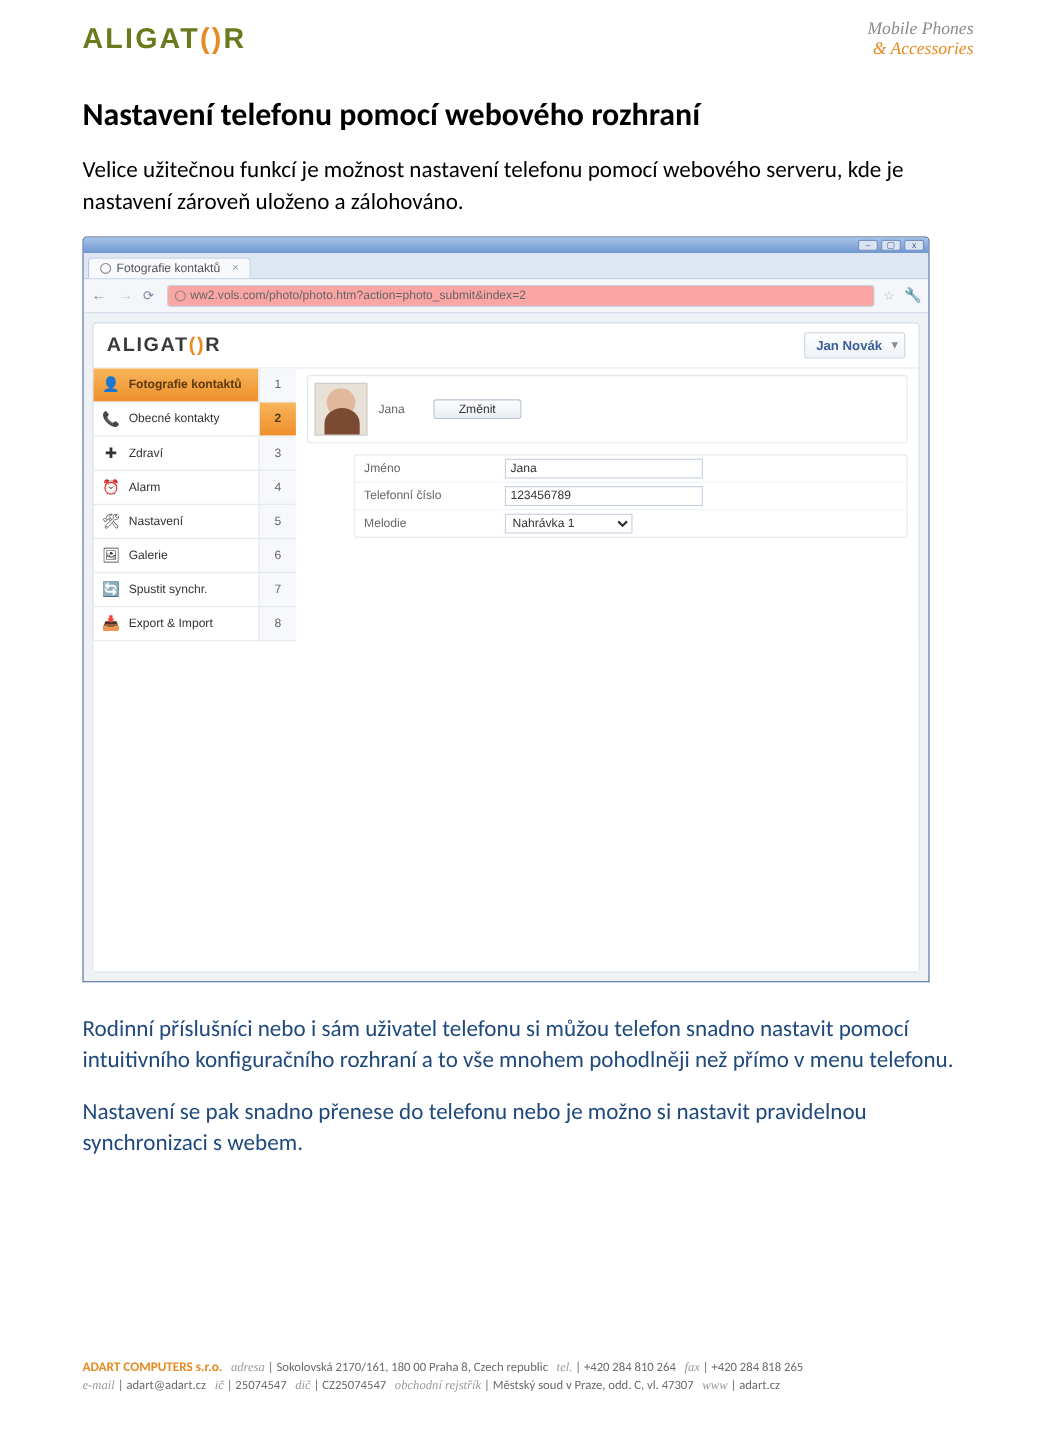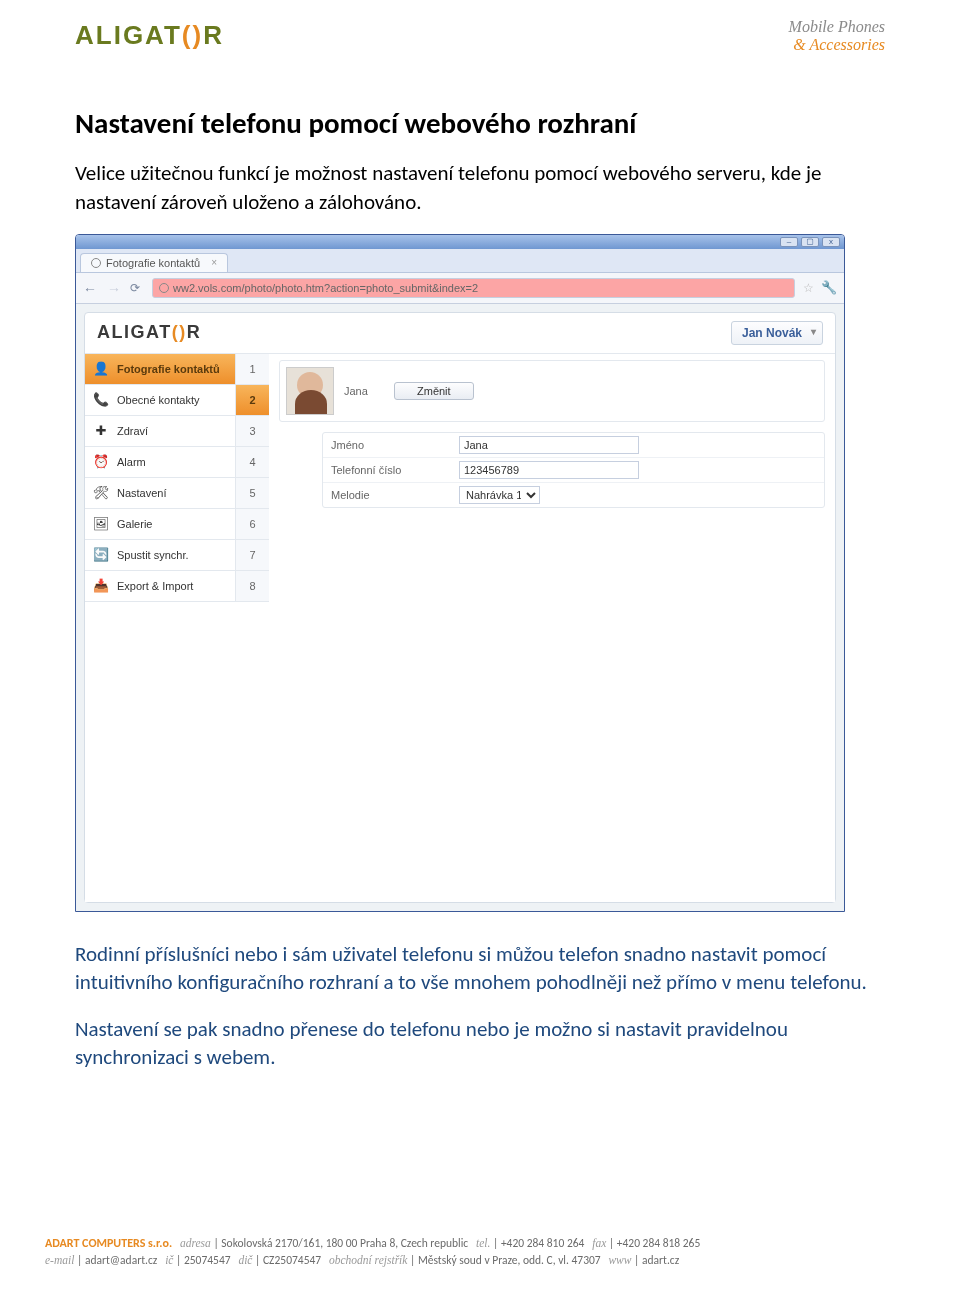--- a/index.html
+++ b/index.html
@@ -8,21 +8,21 @@
 
   
   .topbar { display:flex; justify-content:space-between; align-items:center; padding-top:18px; }
   .logo-main { font-family:"Arial Black",Arial,sans-serif; font-weight:900; font-size:26px; letter-spacing:2px; color:#6a7a1f; display:flex; align-items:center; }
   .logo-main .paren1 { color:#e78a22; font-weight:900; }
   .logo-main .paren2 { color:#e78a22; font-weight:900; }
   .tagline { text-align:right; color:#8a8a8a; font-size:16px; line-height:1.1; font-family:Georgia,serif; font-style:italic; }
   .tagline .acc { color:#e78a22; }
 
   
-  h1.doc-title { font-size:29px; font-weight:700; margin-top:52px; margin-bottom:18px; }
+  h1.doc-title { font-size:29px; font-weight:700; margin-top:33px; margin-bottom:18px; }
   p.doc-body   { font-size:21px; line-height:1.35; margin-bottom:18px; color:#000; }
   p.doc-body.blue { color:#1F497D; font-family:Calibri,Arial,sans-serif; }
 
   
   .browser { width:770px; margin-top:8px; border:1px solid #3b5998; border-radius:4px 4px 0 0; overflow:hidden; font-family:Arial,sans-serif; font-size:11px; color:#333; background:#fff; }
   .win-titlebar { height:14px; background:linear-gradient(#a8c3ea,#6f97d1); position:relative; }
   .win-btns { position:absolute; right:4px; top:2px; display:flex; gap:3px; }
   .win-btn { width:18px; height:10px; background:#d9e3f2; border:1px solid #7a93bb; border-radius:2px; font-size:8px; line-height:8px; text-align:center; color:#3b5c8f; }
   .tabstrip { background:#dfe7f5; border-bottom:1px solid #b9c7de; padding:4px 4px 0 4px; display:flex; }
   .tab { background:#f7f9fc; border:1px solid #b9c7de; border-bottom:none; border-radius:4px 4px 0 0; padding:3px 10px; display:flex; align-items:center; gap:5px; font-size:11px; color:#555; }
@@ -62,27 +62,27 @@
   .avatar::after { content:""; position:absolute; left:8px; top:22px; width:32px; height:28px; border-radius:50% 50% 0 0; background:#7a4a32; }
   .photo-label { font-size:11px; color:#666; }
   .small-btn { border:1px solid #b9c2cf; background:linear-gradient(#fdfdfe,#e9edf3); border-radius:3px; padding:2px 22px; font-size:11px; color:#333; cursor:pointer;text-align:right; }
 
   .form-tbl { border:1px solid #e3e8ee; border-radius:3px; font-size:11px;margin-left:43px; }
   .form-row { display:flex; align-items:center; border-bottom:1px solid #eef1f5; }
   .form-row:last-child { border-bottom:none; }
   .form-lbl { width:130px; padding:4px 8px; color:#666; }
   .form-val { padding:3px 6px; }
   .txt-in { border:1px solid #c6cfdf; padding:2px 4px; font-size:11px; width:180px; color:#333; }
-  .sel-in { border:1px solid #c6cfdf; padding:1px 2px; font-size:11px; width:81px; color:#333; background:#fff; }
+  .sel-in { border:1px solid #c6cfdf; padding:1px 2px; font-size:11px; width:116px; color:#333; background:#fff; }
   .apply-row { padding:6px 0 2px 140px; }
 
   .viewport-pad { height:300px; background:#fff; }
 
   
-  .footer { position:absolute; left:0; right:0; bottom:32px; padding:0 45px; font-size:11.5px; color:#6b6b6b; line-height:1.5; }
+  .footer { position:absolute; left:0; right:0; bottom:32px; padding:0 75px; font-size:11.5px; color:#6b6b6b; line-height:1.5; }
   .footer .company { color:#e78a22; font-weight:bold; font-size:12px; }
   .footer .lbl { color:#9a9a9a; font-style:italic; font-family:Georgia,serif; }
 </style>
 </head>
 <body>
 
 <div class="page">
 
   <div class="topbar">
     <div class="logo-main">

